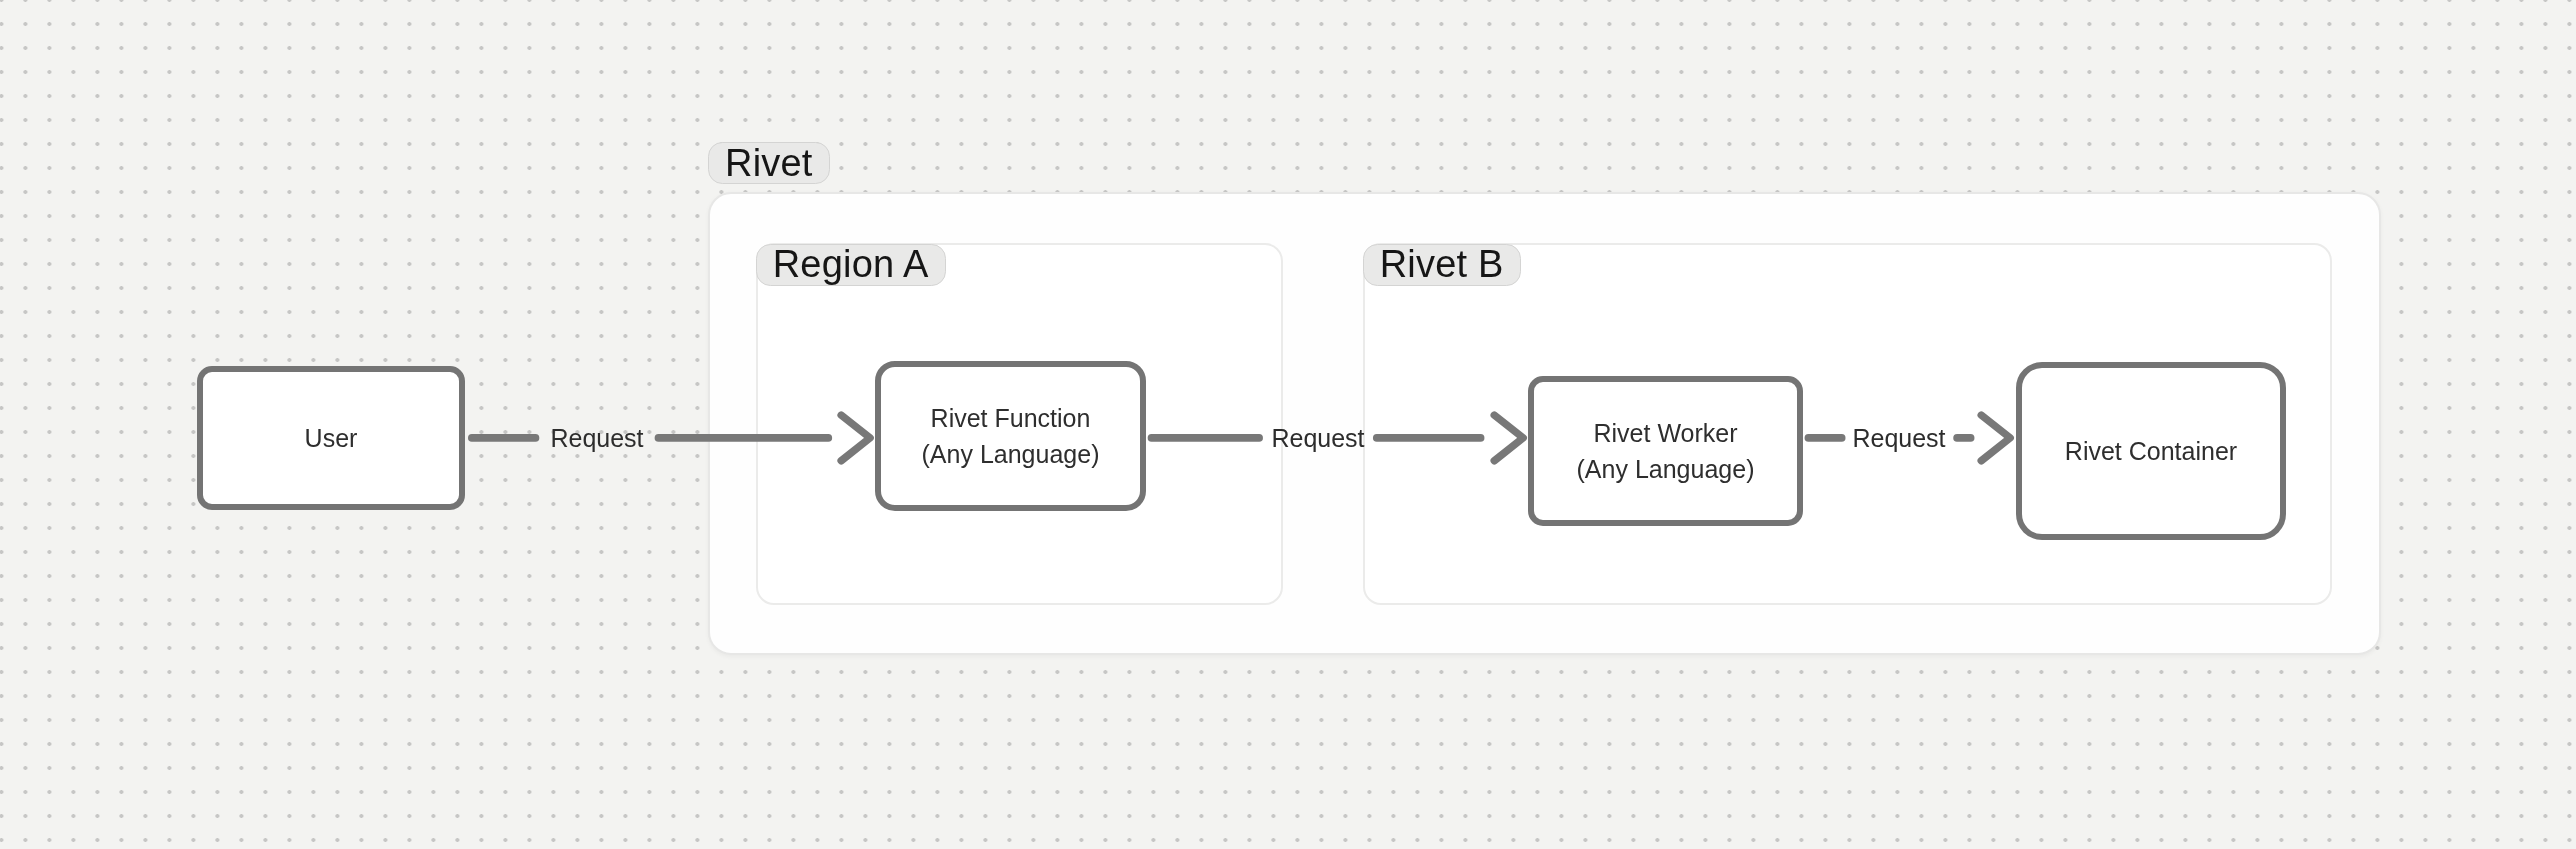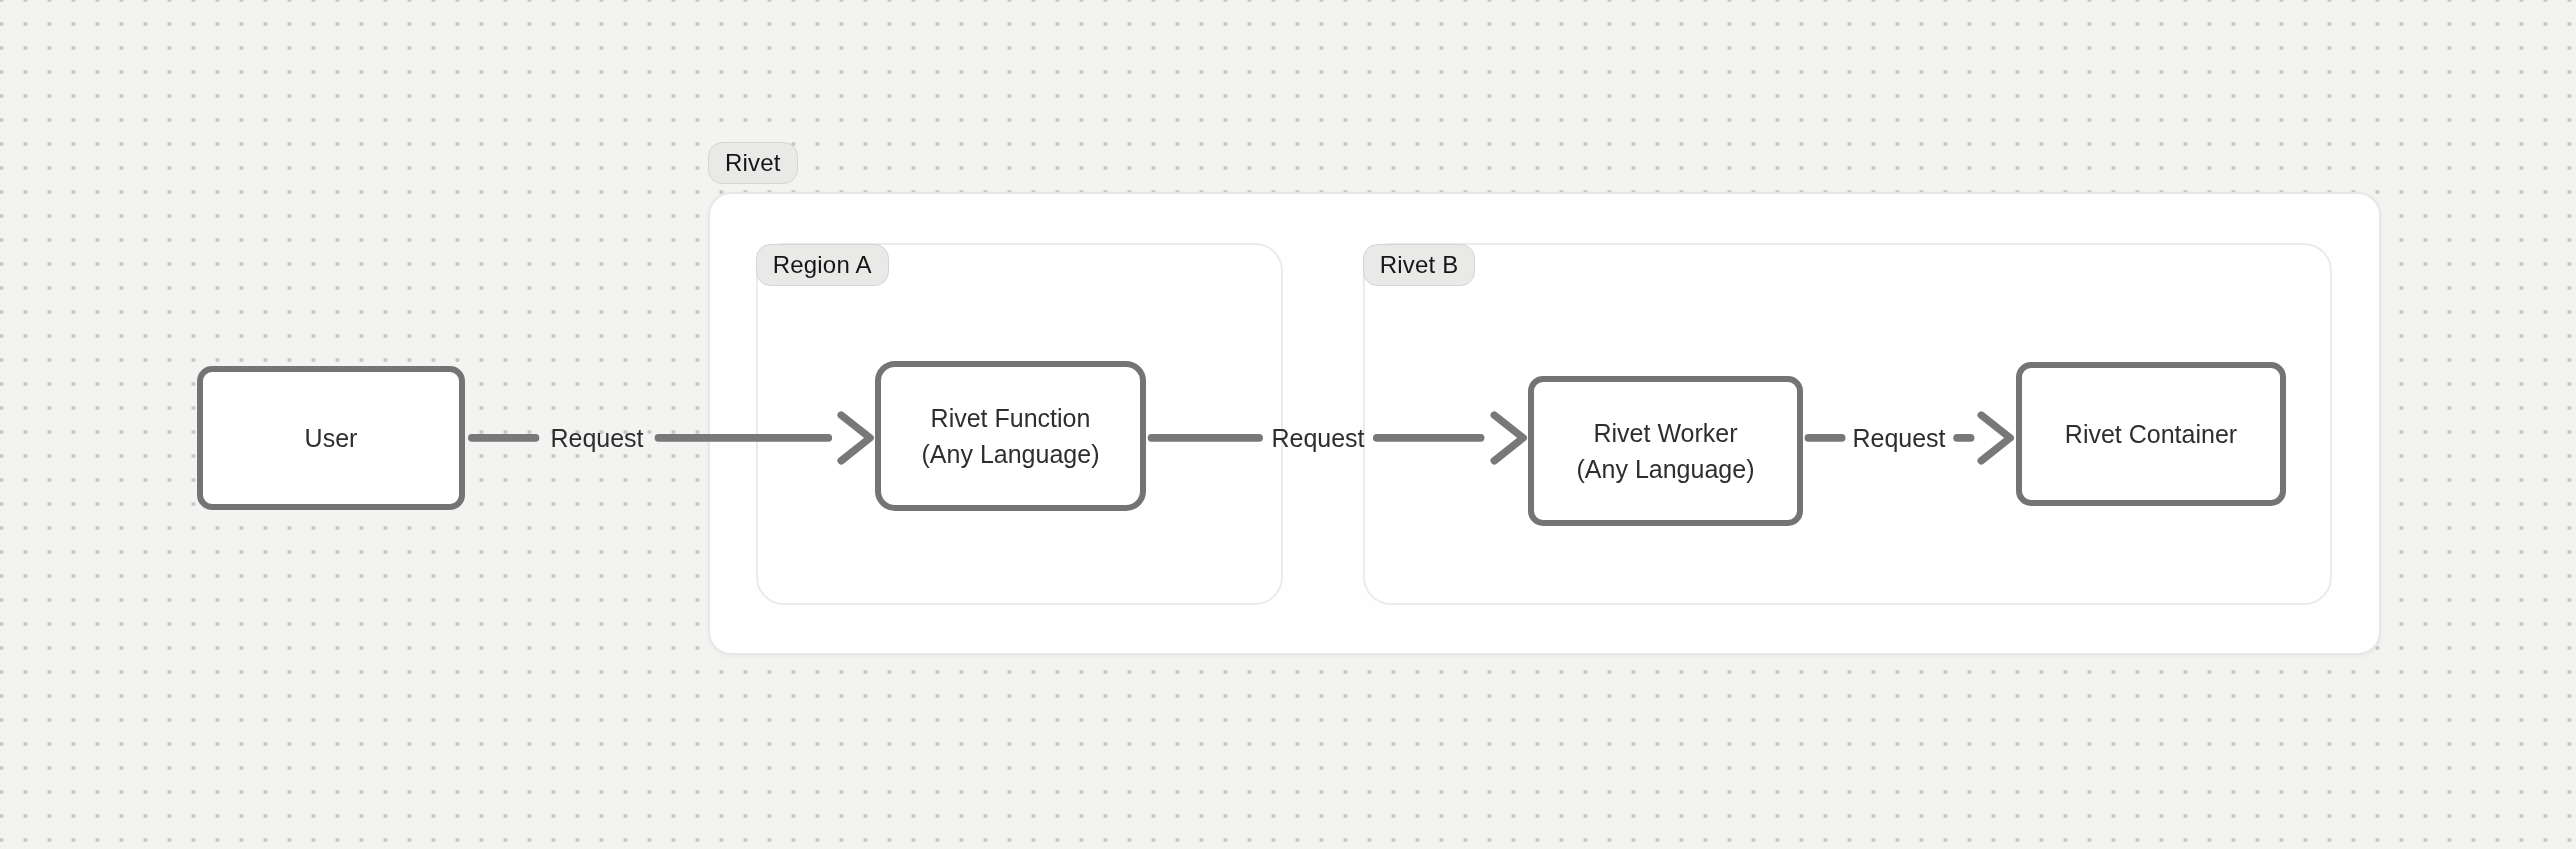--- a/index.html
+++ b/index.html
@@ -23,36 +23,36 @@
     border:2.3px solid #e7e7e6;
     border-radius:23px;
     box-shadow:0 1.5px 4.6px rgba(0,0,0,0.04);
     box-sizing:border-box;
     z-index:1;
   }
   .region{
     position:absolute;
     background:#ffffff;
     border:2.3px solid #ebebea;
-    border-radius:28px;
+    border-radius:18px;
     box-sizing:border-box;
     z-index:2;
     padding-left:12px;
   }
   .region-a{left:756px;top:243px;width:527px;height:362px;}
   .region-b{left:1363px;top:243px;width:969px;height:362px;}
   .pill{
     display:flex;align-items:center;justify-content:center;
     height:42px;
     padding:0 16px;
     background:#e9e9e8;
     border:1.9px solid #d4d4d3;
     border-radius:14.4px;
     box-sizing:border-box;
-    font-size:24px;
+    font-size:38px;
     font-weight:500;
     color:#161616;
     white-space:nowrap;
     letter-spacing:0.2px;
   }
   .group-pill{position:absolute;left:708px;top:142px;z-index:4;}
   .region-pill{position:absolute;left:-2.3px;top:-1.5px;z-index:4;}
   .node{
     position:absolute;
     display:flex;flex-direction:column;align-items:center;justify-content:center;
@@ -62,21 +62,21 @@
     box-sizing:border-box;
     color:#2e2e2e;
     font-size:25px;
     line-height:36px;
     text-align:center;
     z-index:4;
   }
   .node-user{left:197px;top:366px;width:268px;height:144px;}
   .node-function{left:875px;top:361px;width:271px;height:150px;border-radius:20px;}
   .node-worker{left:1528px;top:376px;width:275px;height:150px;}
-  .node-container{left:2016px;top:362px;width:270px;height:144px;}
+  .node-container{left:2016px;top:362px;width:270px;height:178px;border-radius:26px;}
   .node .sublabel:empty{display:none;}
   .edges{
     position:absolute;left:0;top:0;width:2576px;height:850px;
     z-index:3;
     pointer-events:none;
   }
   .edge-label{
     position:absolute;
     transform:translate(-50%,-50%);
     font-size:25px;

